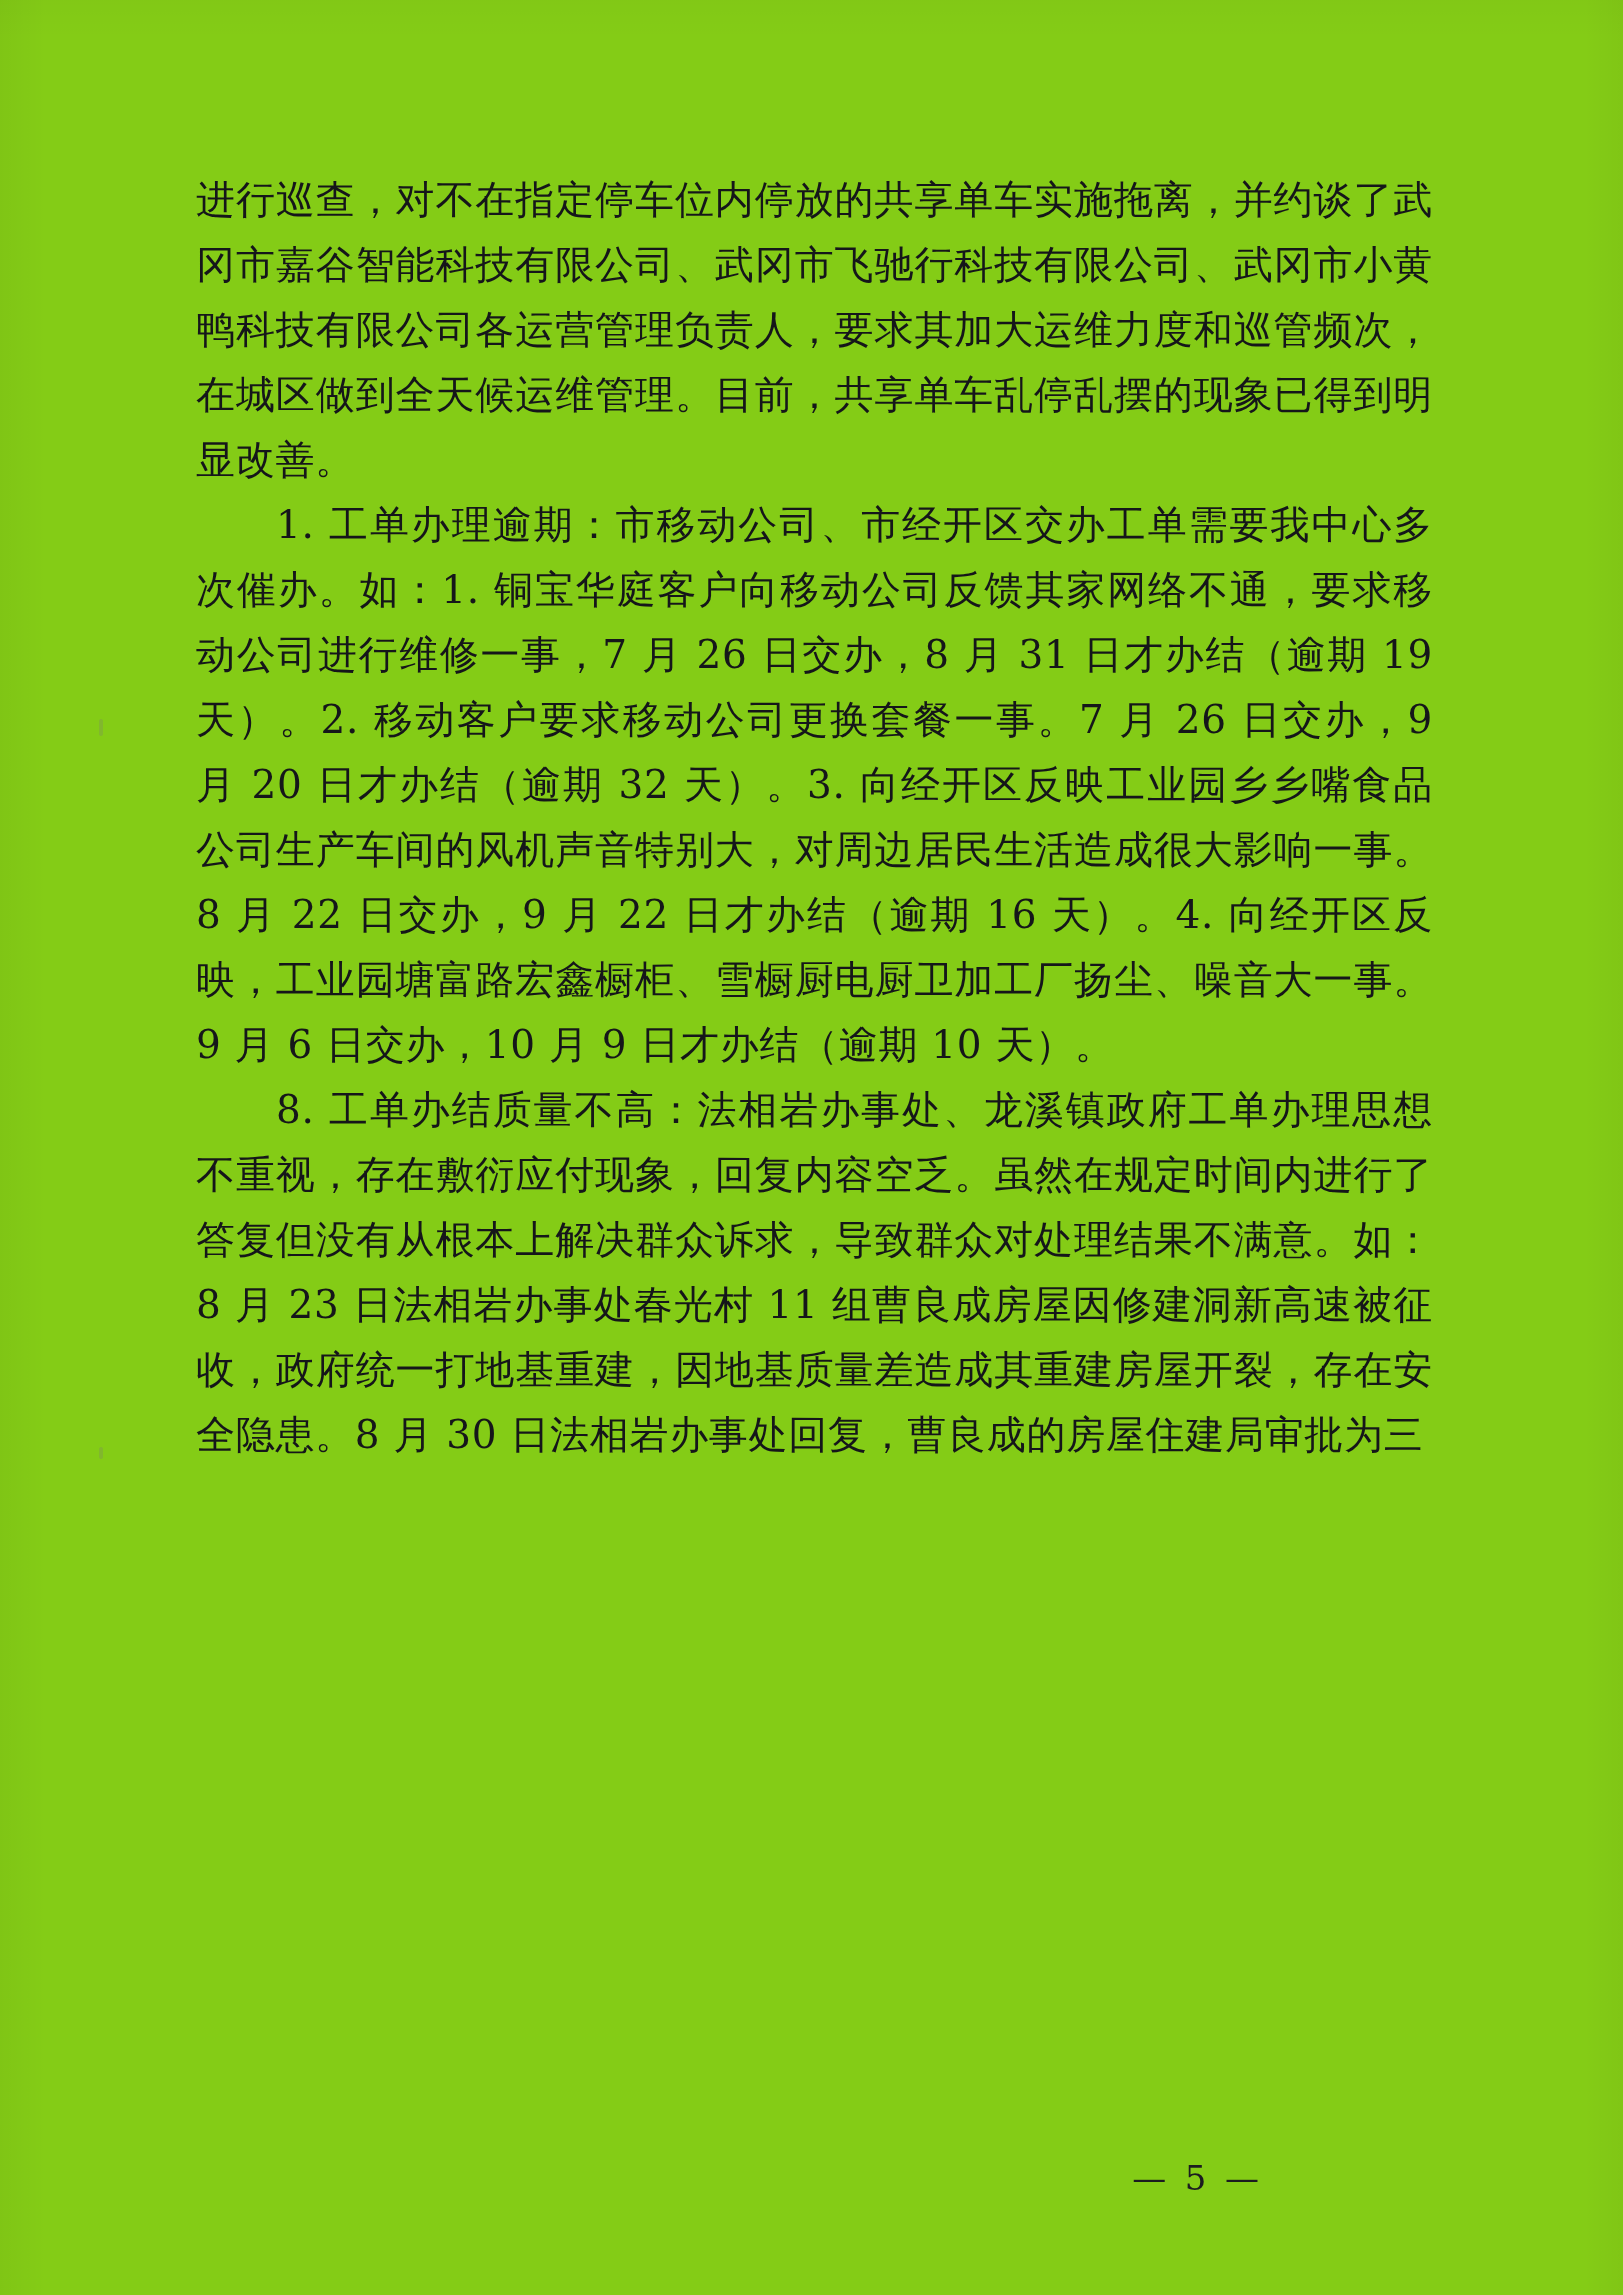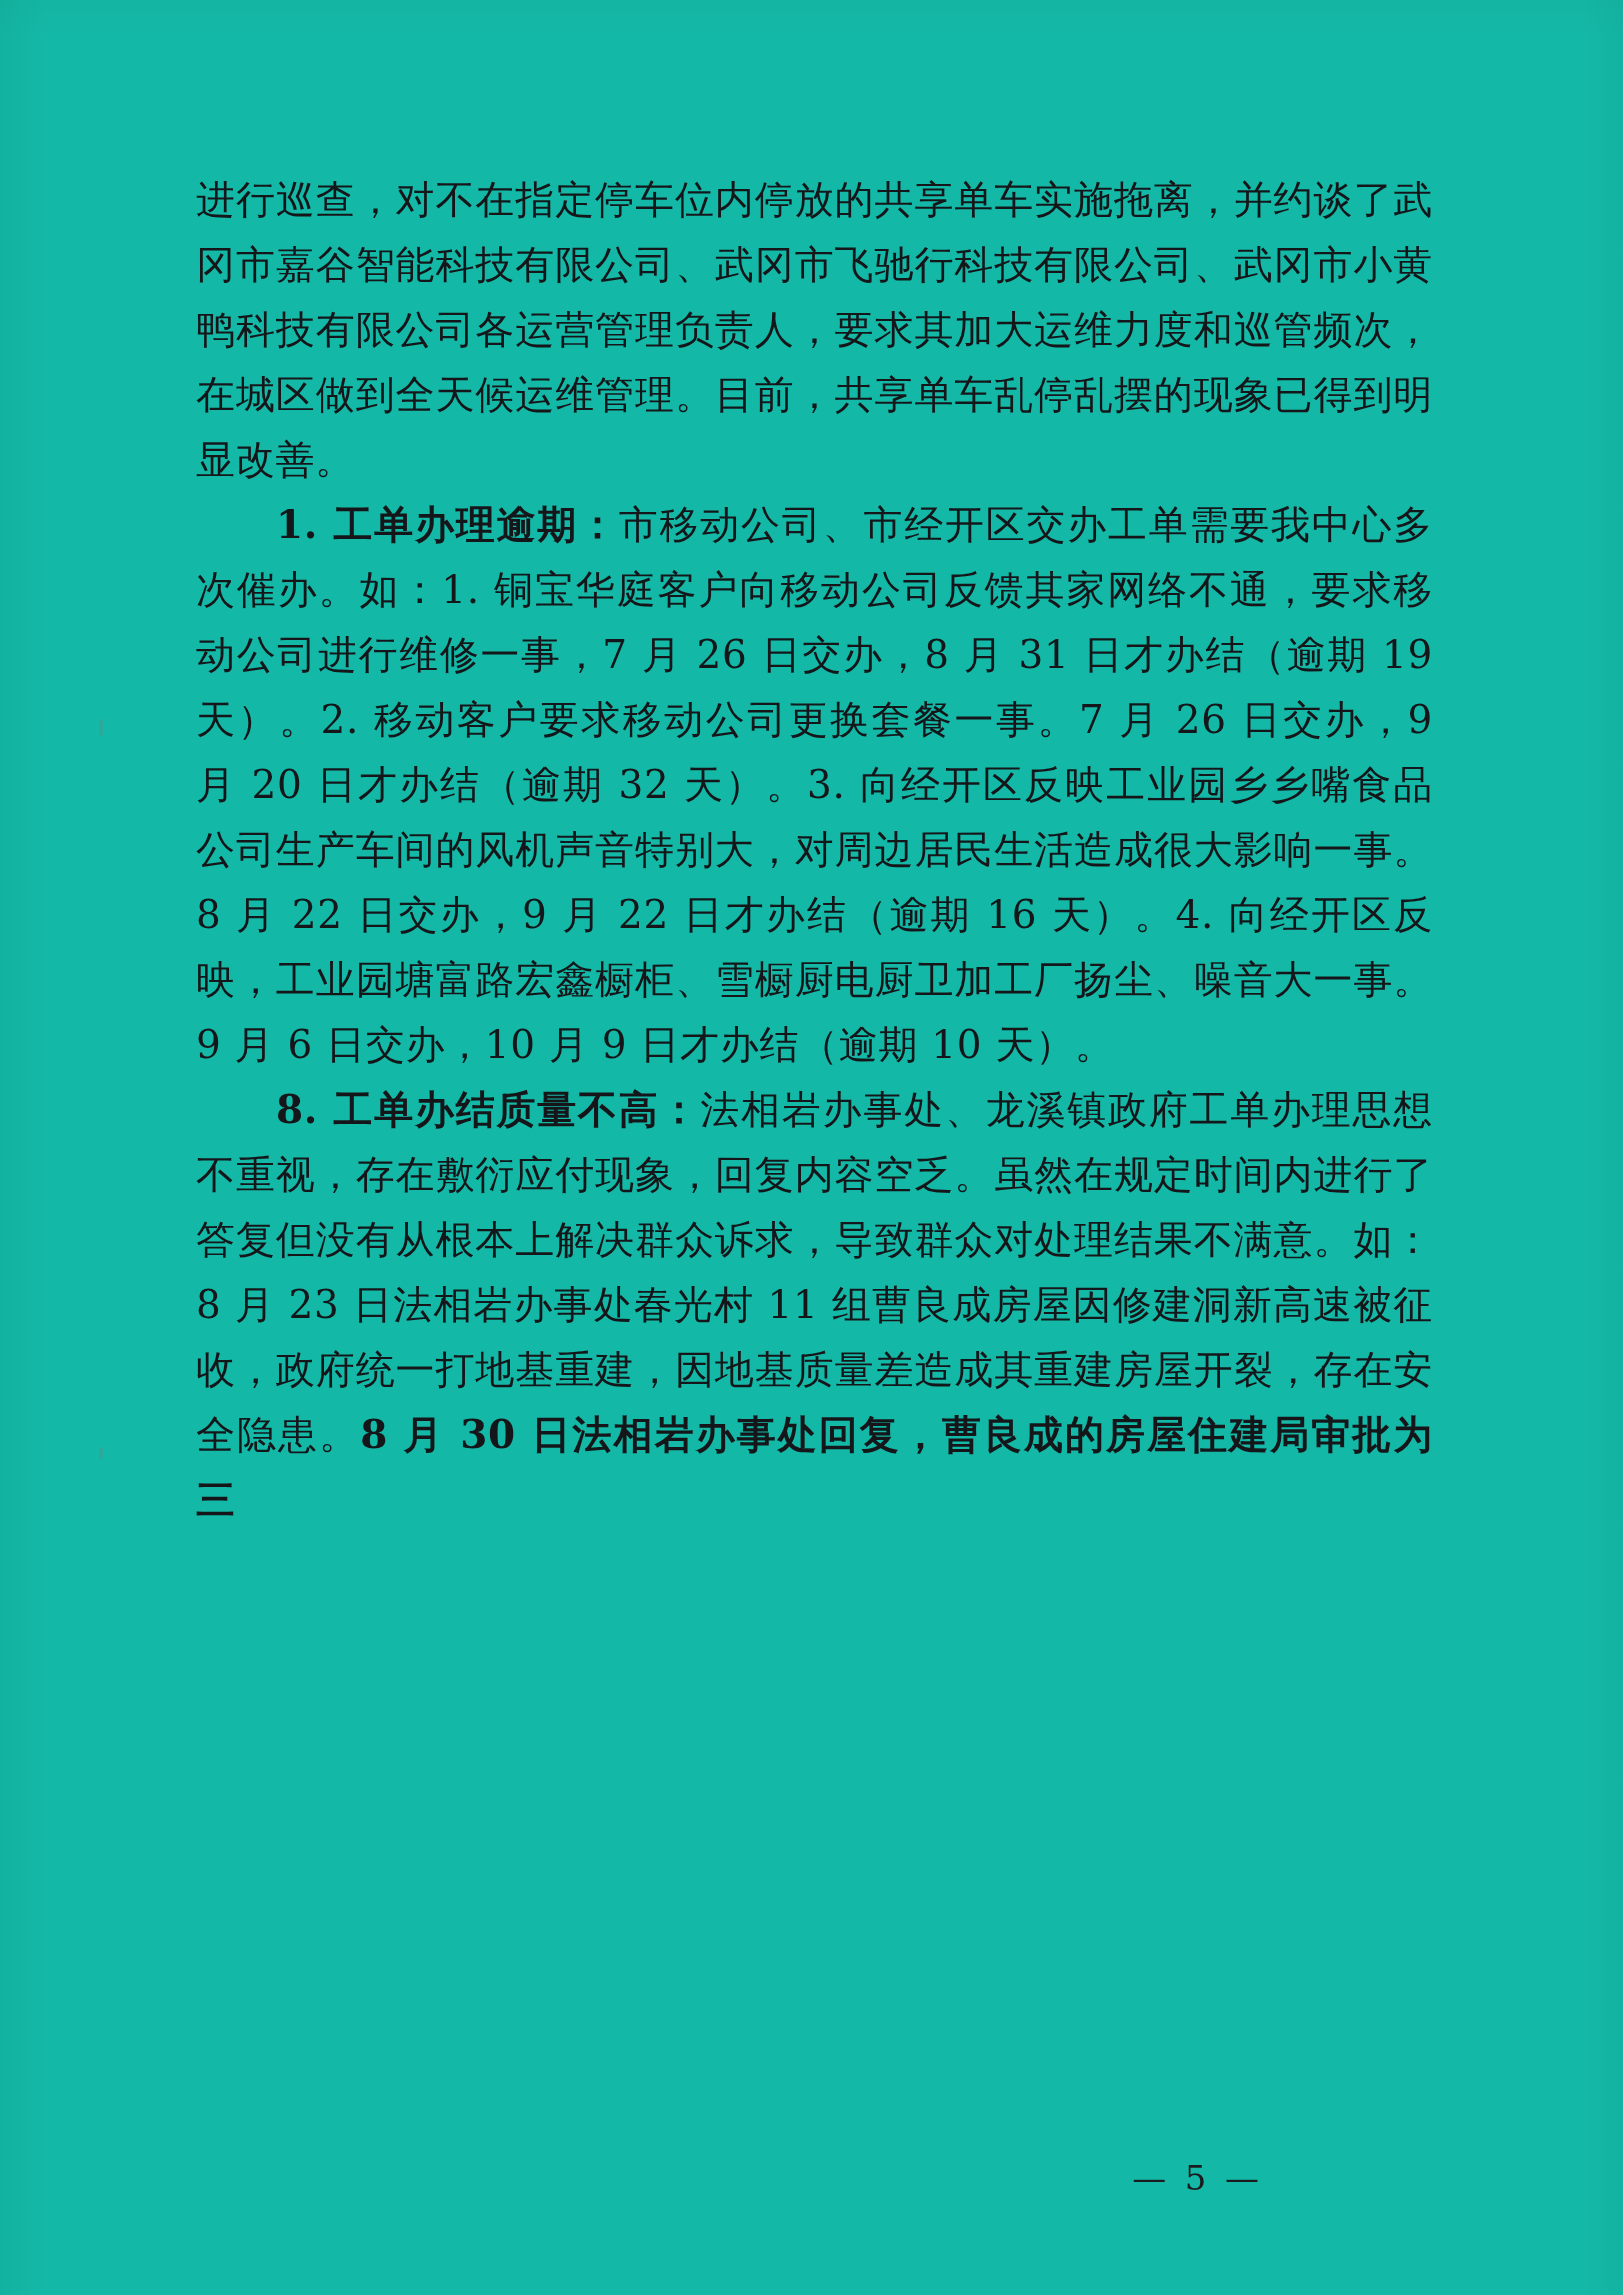--- a/index.html
+++ b/index.html
@@ -7,21 +7,21 @@
     padding: 0;
     background: #ffffff;
   }
   body {
     font-family: "DejaVu Serif", "Liberation Serif", serif;
   }
   .page {
     position: relative;
     width: 1623px;
     height: 2295px;
-    background: #14b8a6;
+    background: #84cc16;
     overflow: hidden;
   }
   
   .paper-tint {
     position: absolute;
     inset: 0;
     background:
       linear-gradient(90deg, rgba(0,0,0,0.035) 0px, rgba(0,0,0,0.0) 46px),
       linear-gradient(270deg, rgba(0,0,0,0.03) 0px, rgba(0,0,0,0.0) 39px),
       linear-gradient(180deg, rgba(0,0,0,0.02) 0px, rgba(0,0,0,0.0) 39px);
@@ -43,21 +43,21 @@
     letter-spacing: 0.7px;
     font-family: "DejaVu Serif", "Liberation Serif", serif;
   }
   p.indent {
     text-indent: 80px;
   }
   .heading {
     font-weight: bold;
   }
   .bold {
-    font-weight: bold;
+    font-weight: normal;
   }
   .page-number {
     position: absolute;
     left: 0;
     right: 0;
     bottom: 97px;
     text-align: center;
     font-size: 34px;
     color: #1b1c20;
     letter-spacing: 3.9px;

